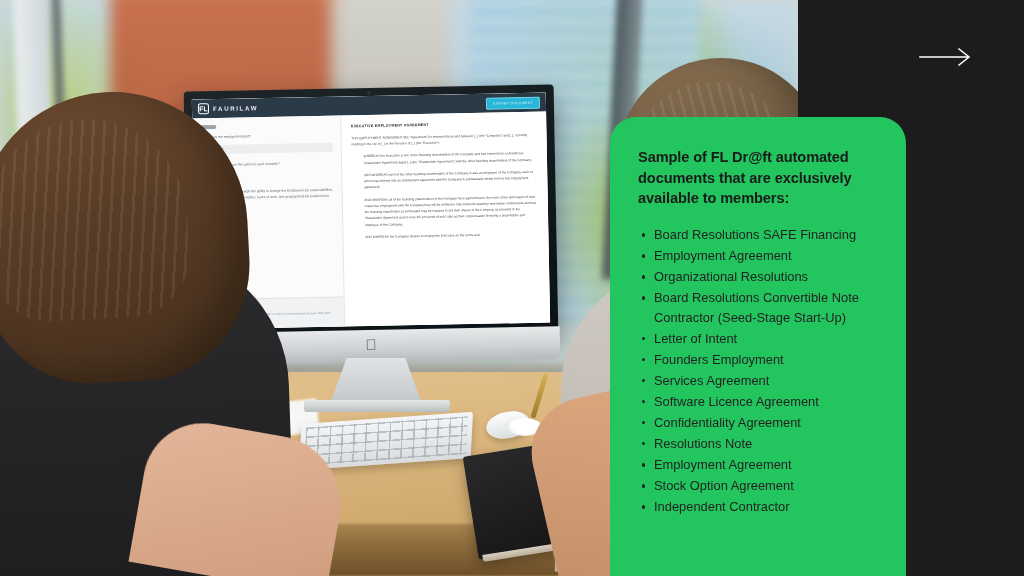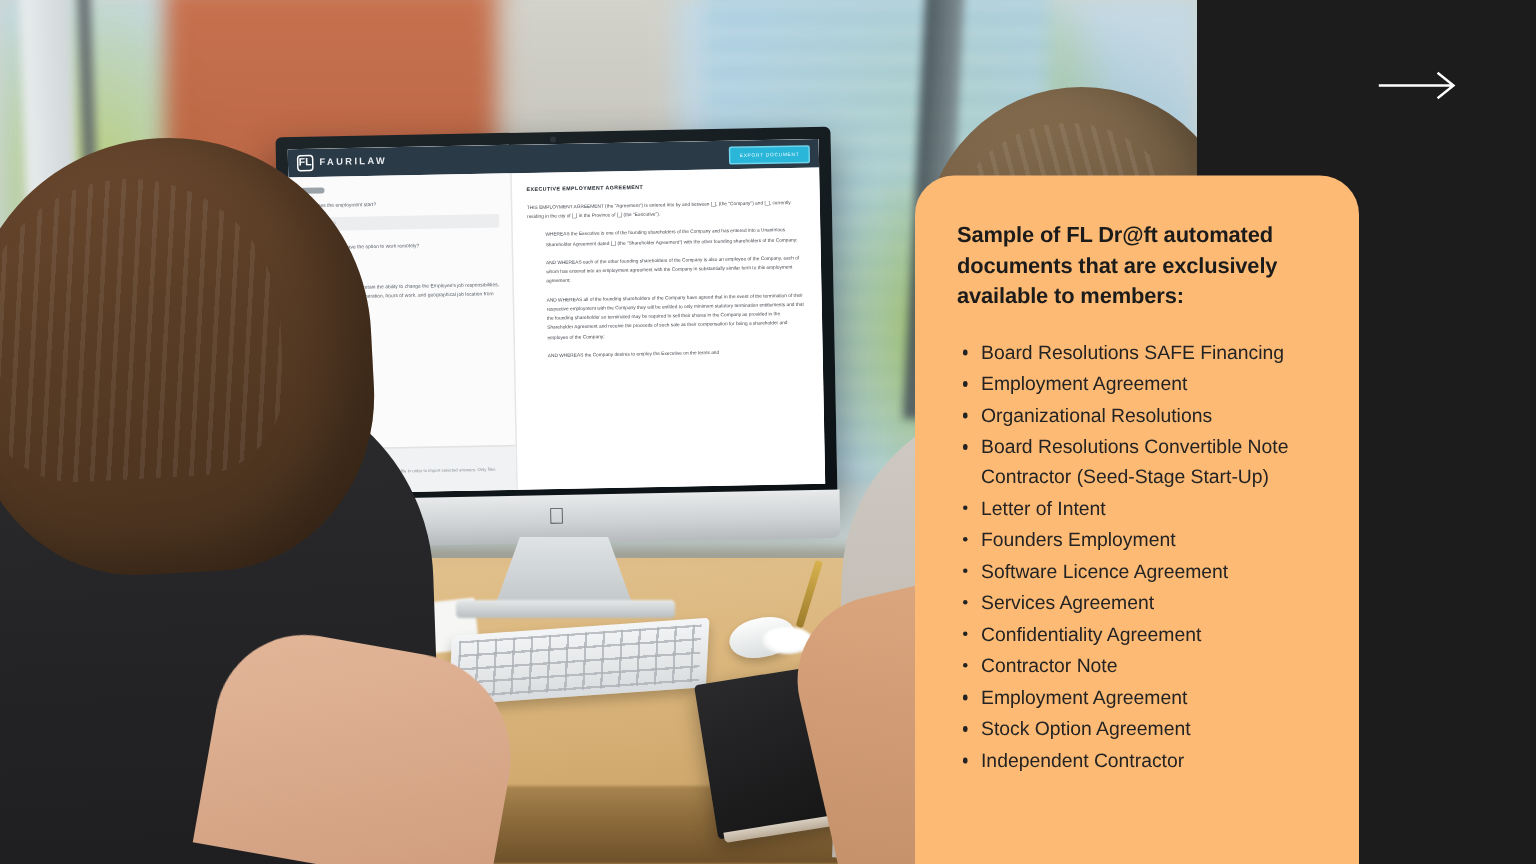--- a/index.html
+++ b/index.html
@@ -259,21 +259,21 @@
     position:absolute; left:798px; top:0; width:226px; height:576px;
     background:#1c1c1c;
   }
   .arrow {
     position:absolute; left:120px; top:46px; width:56px; height:22px;
   }
 
   
   .card {
     position:absolute; left:610px; top:117px; width:296px; height:459px;
-    background:#fdba74; border-radius:26px 26px 0 0;
+    background:#22c55e; border-radius:26px 26px 0 0;
     padding:30px 28px 0 28px;
   }
   .card-heading {
     font-size:14.6px; font-weight:bold; color:#1b1b1b; line-height:1.42;
     letter-spacing:-.1px; margin-bottom:16px;
   }
   .card-list { list-style:none; }
   .card-list li {
     position:relative; padding-left:16px; font-size:12.9px; color:#232323;
     line-height:1.48; margin-bottom:2px;
@@ -395,21 +395,21 @@
 
 <div class="card">
   <div class="card-heading">Sample of FL Dr@ft automated documents that are exclusively available to members:</div>
   <ul class="card-list">
     <li>Board Resolutions SAFE Financing</li>
     <li>Employment Agreement</li>
     <li>Organizational Resolutions</li>
     <li>Board Resolutions Convertible Note Contractor (Seed-Stage Start-Up)</li>
     <li>Letter of Intent</li>
     <li>Founders Employment</li>
+    <li>Services Agreement</li>
     <li>Software Licence Agreement</li>
-    <li>Services Agreement</li>
     <li>Confidentiality Agreement</li>
-    <li>Contractor Note</li>
+    <li>Resolutions Note</li>
     <li>Employment Agreement</li>
     <li>Stock Option Agreement</li>
     <li>Independent Contractor</li>
   </ul>
 </div>
 
 </body></html>

